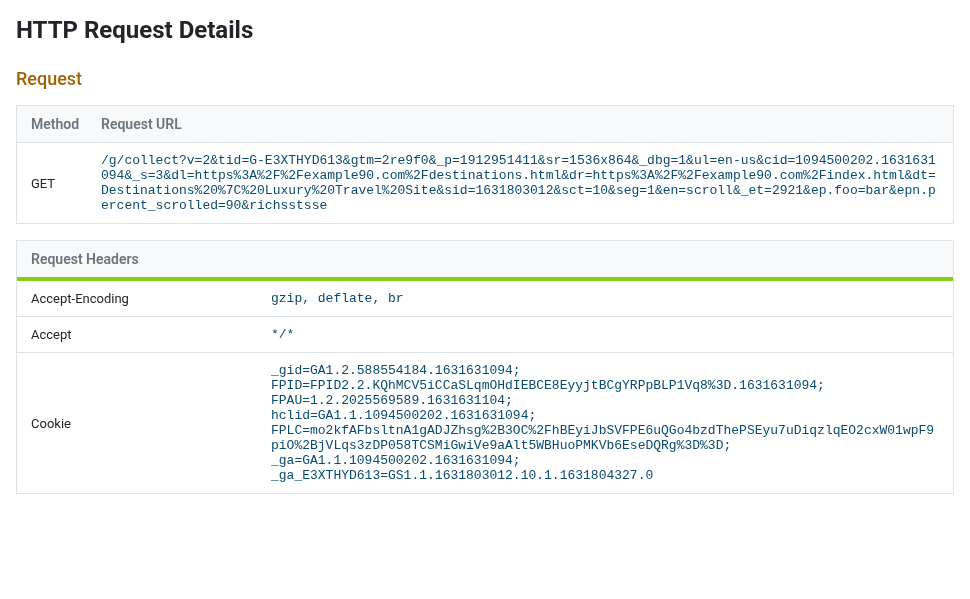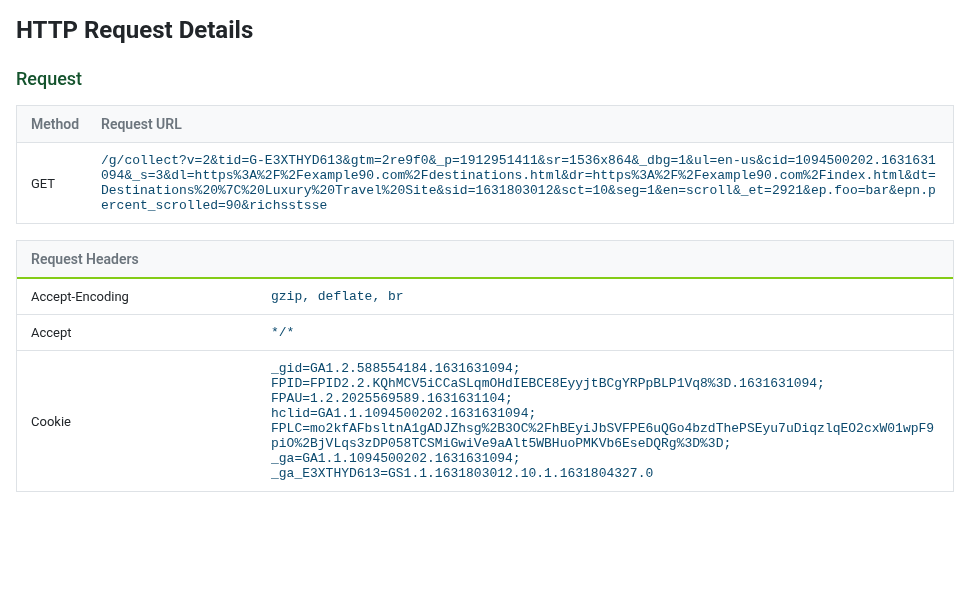--- a/index.html
+++ b/index.html
@@ -13,33 +13,33 @@
   }
   h1 {
     font-size: 24px;
     font-weight: 700;
     margin: 0 0 24px 0;
     color: #212529;
   }
   h2 {
     font-size: 18px;
     font-weight: 500;
-    color: #14532d;
+    color: #a16207;
     margin: 9px 0 16px 0;
   }
   .card {
     border: 1px solid #dee2e6;
     border-radius: 0;
     margin-bottom: 16px;
     background: #fff;
   }
   .card-header {
     padding: 10px 14px;
     background: #f8f9fa;
-    border-bottom: 2px solid #84cc16;
+    border-bottom: 4px solid #84cc16;
     font-size: 14px;
     font-weight: 600;
     color: #6c757d;
   }
   table {
     width: 100%;
     border-collapse: collapse;
     table-layout: fixed;
   }
   thead th {

